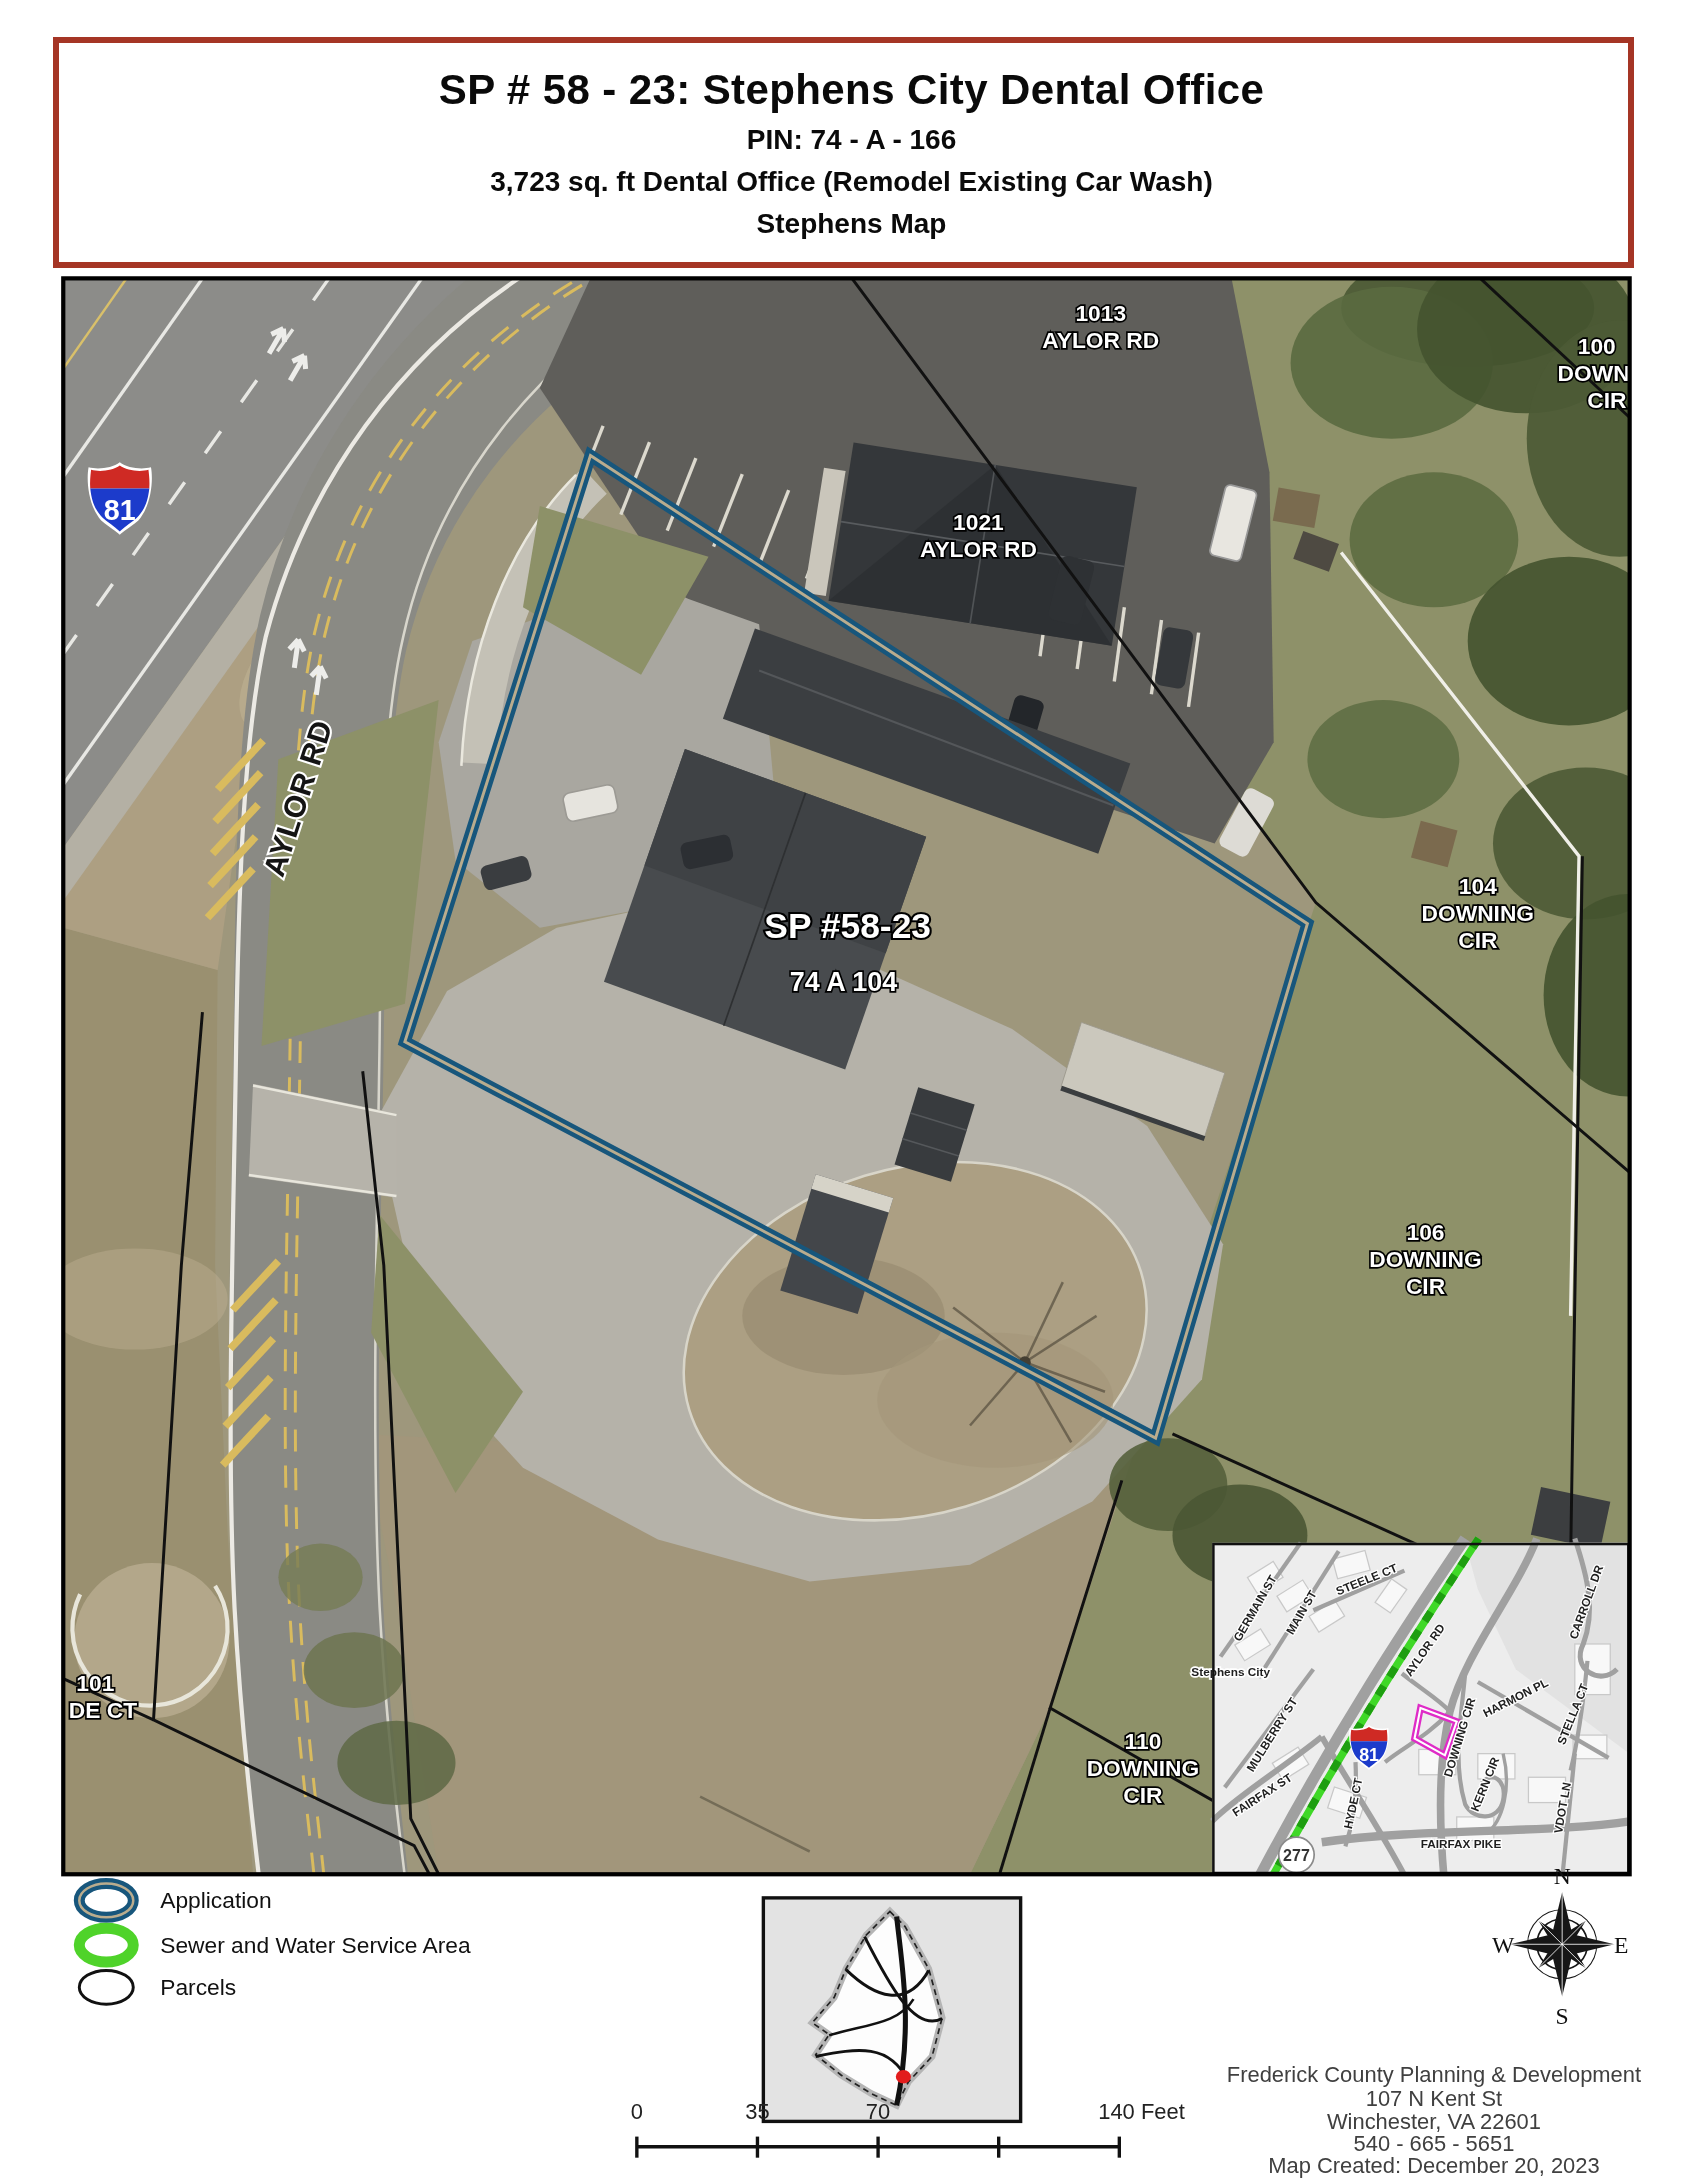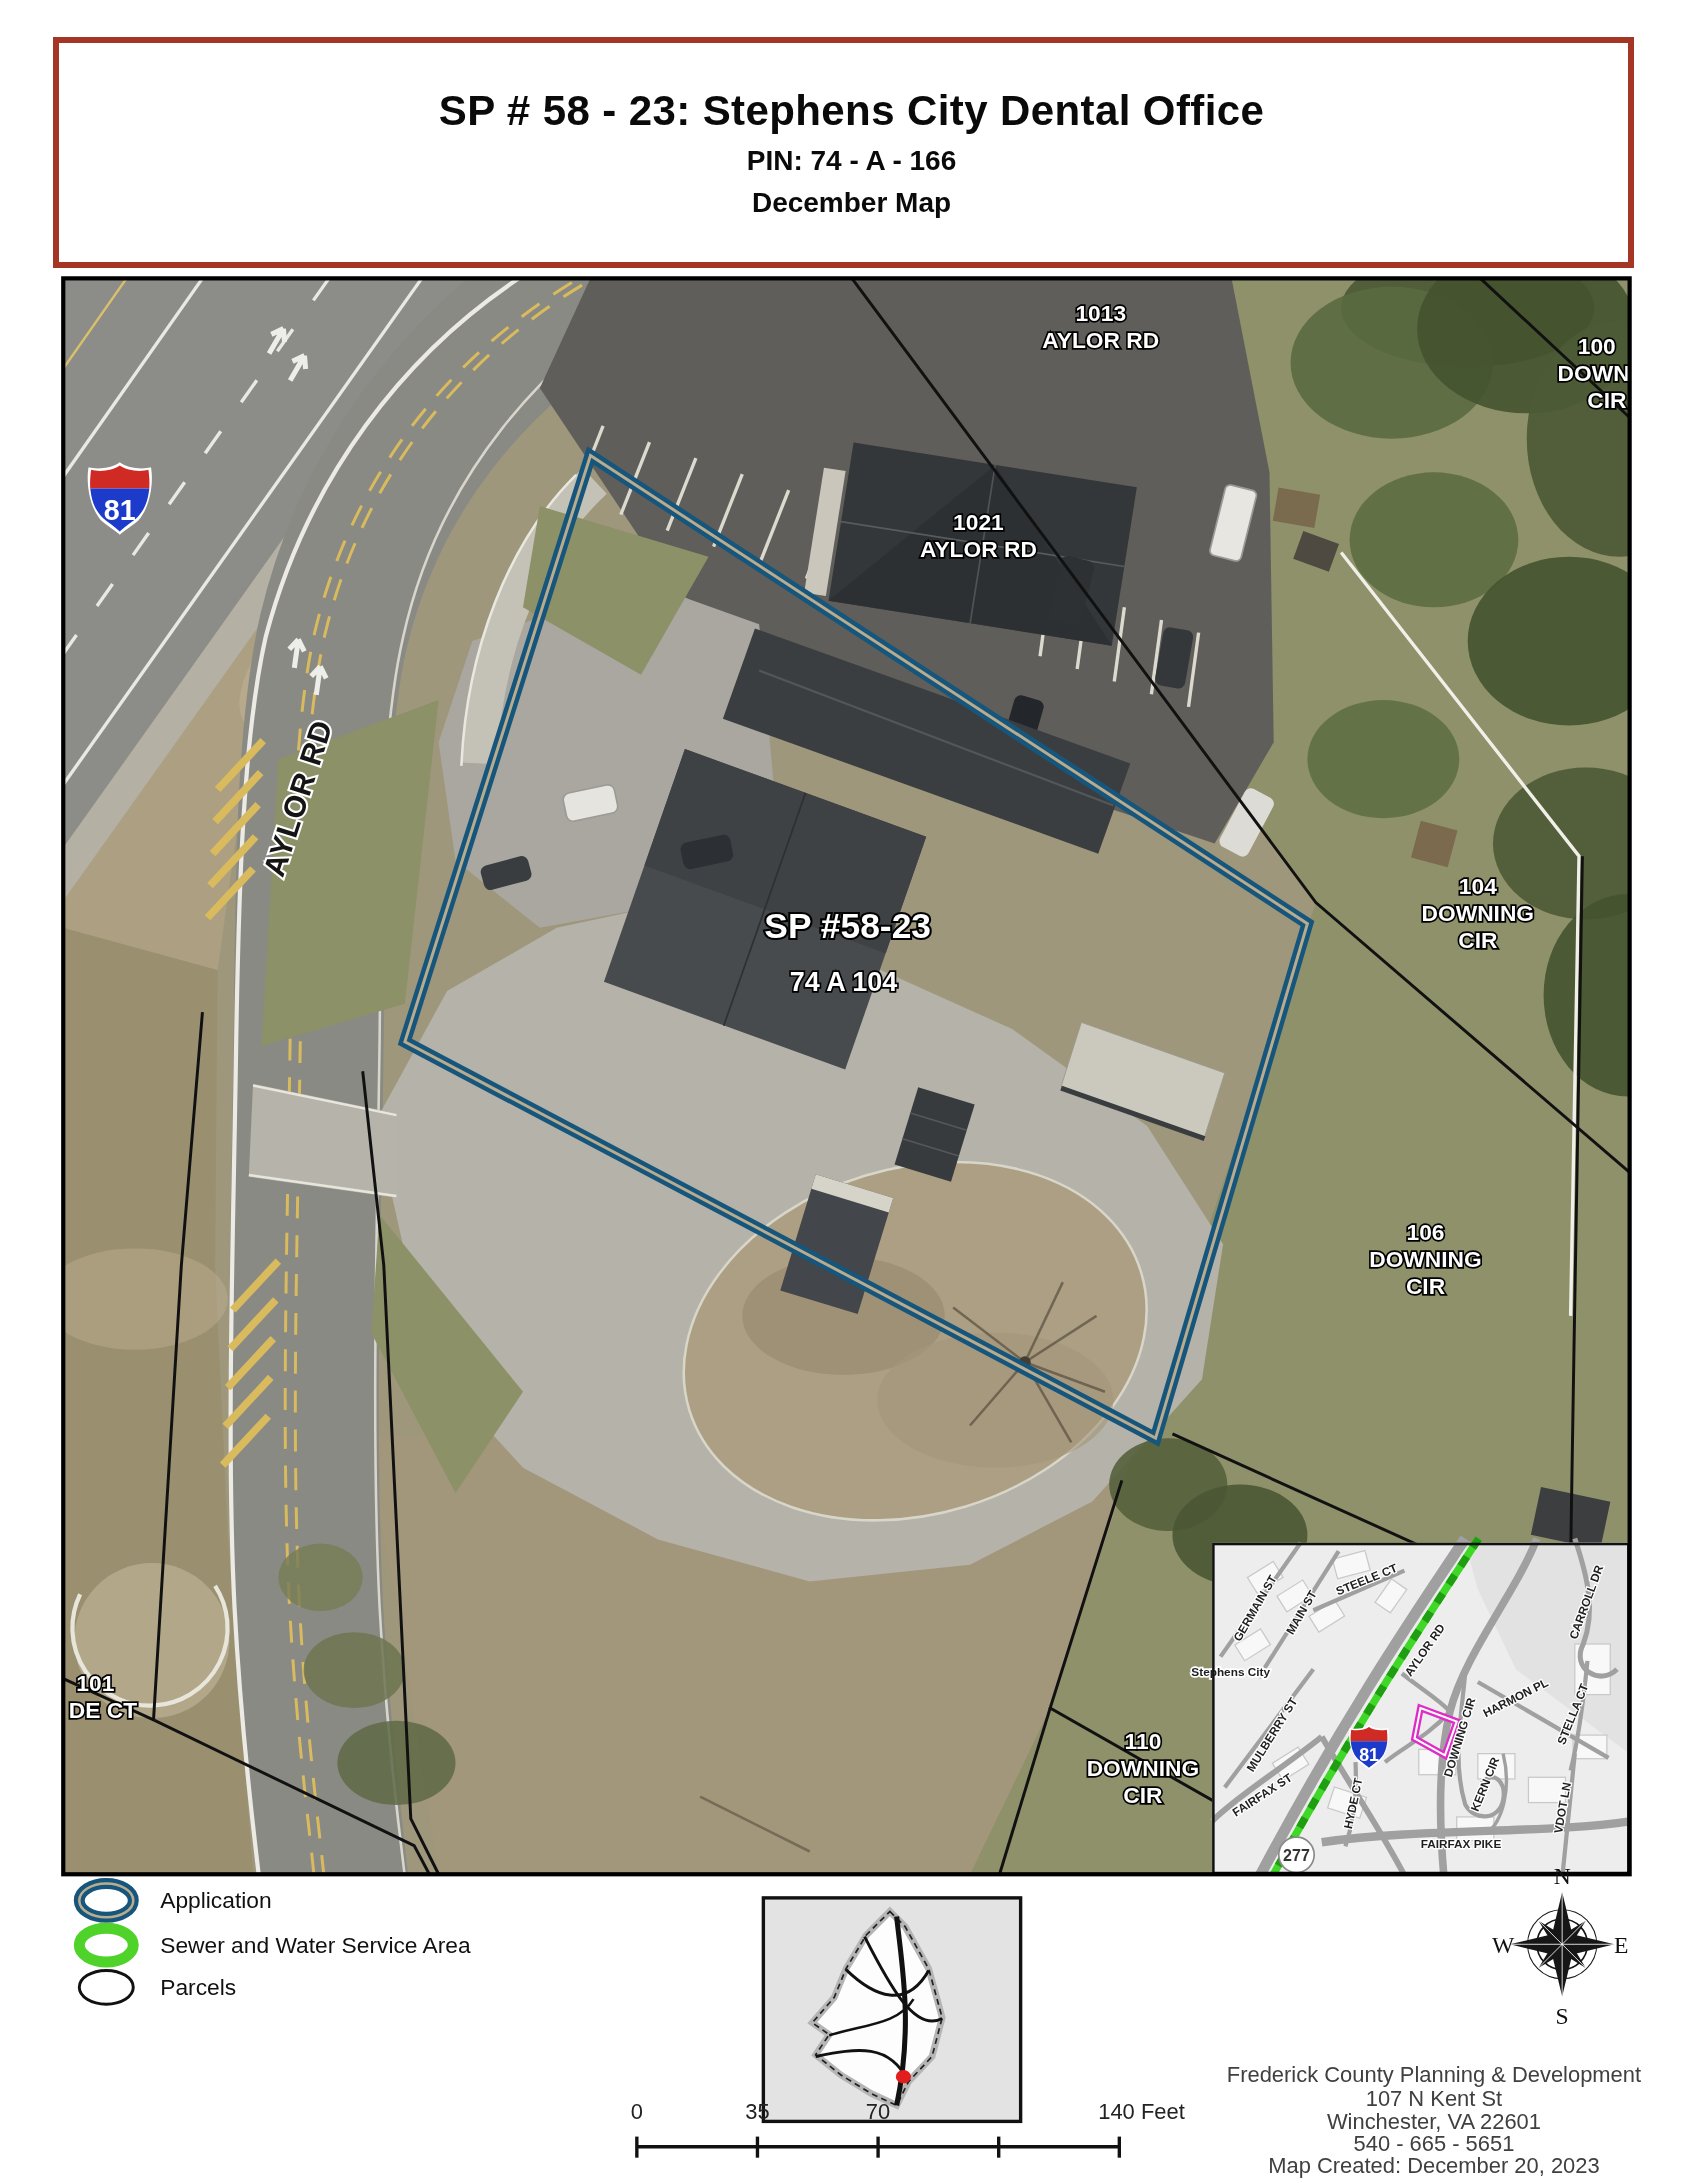--- a/index.html
+++ b/index.html
@@ -406,17 +406,18 @@
       <text x="1700" y="2497" class="cred">107 N Kent St</text>
       <text x="1700" y="2524" class="cred">Winchester, VA 22601</text>
       <text x="1700" y="2550" class="cred">540 - 665 - 5651</text>
       <text x="1700" y="2576" class="cred">Map Created: December 20, 2023</text>
     </g>
   </svg>
 
   <div id="titlebox">
     <div class="t1">SP # 58 - 23: Stephens City Dental Office</div>
     <div class="t2">PIN: 74 - A - 166</div>
-    <div class="t4">December Map</div>
+    <div class="t3">3,723 sq. ft Dental Office (Remodel Existing Car Wash)</div>
+    <div class="t4">Stephens Map</div>
   </div>
 
 </div>
 
 
 </body></html>

